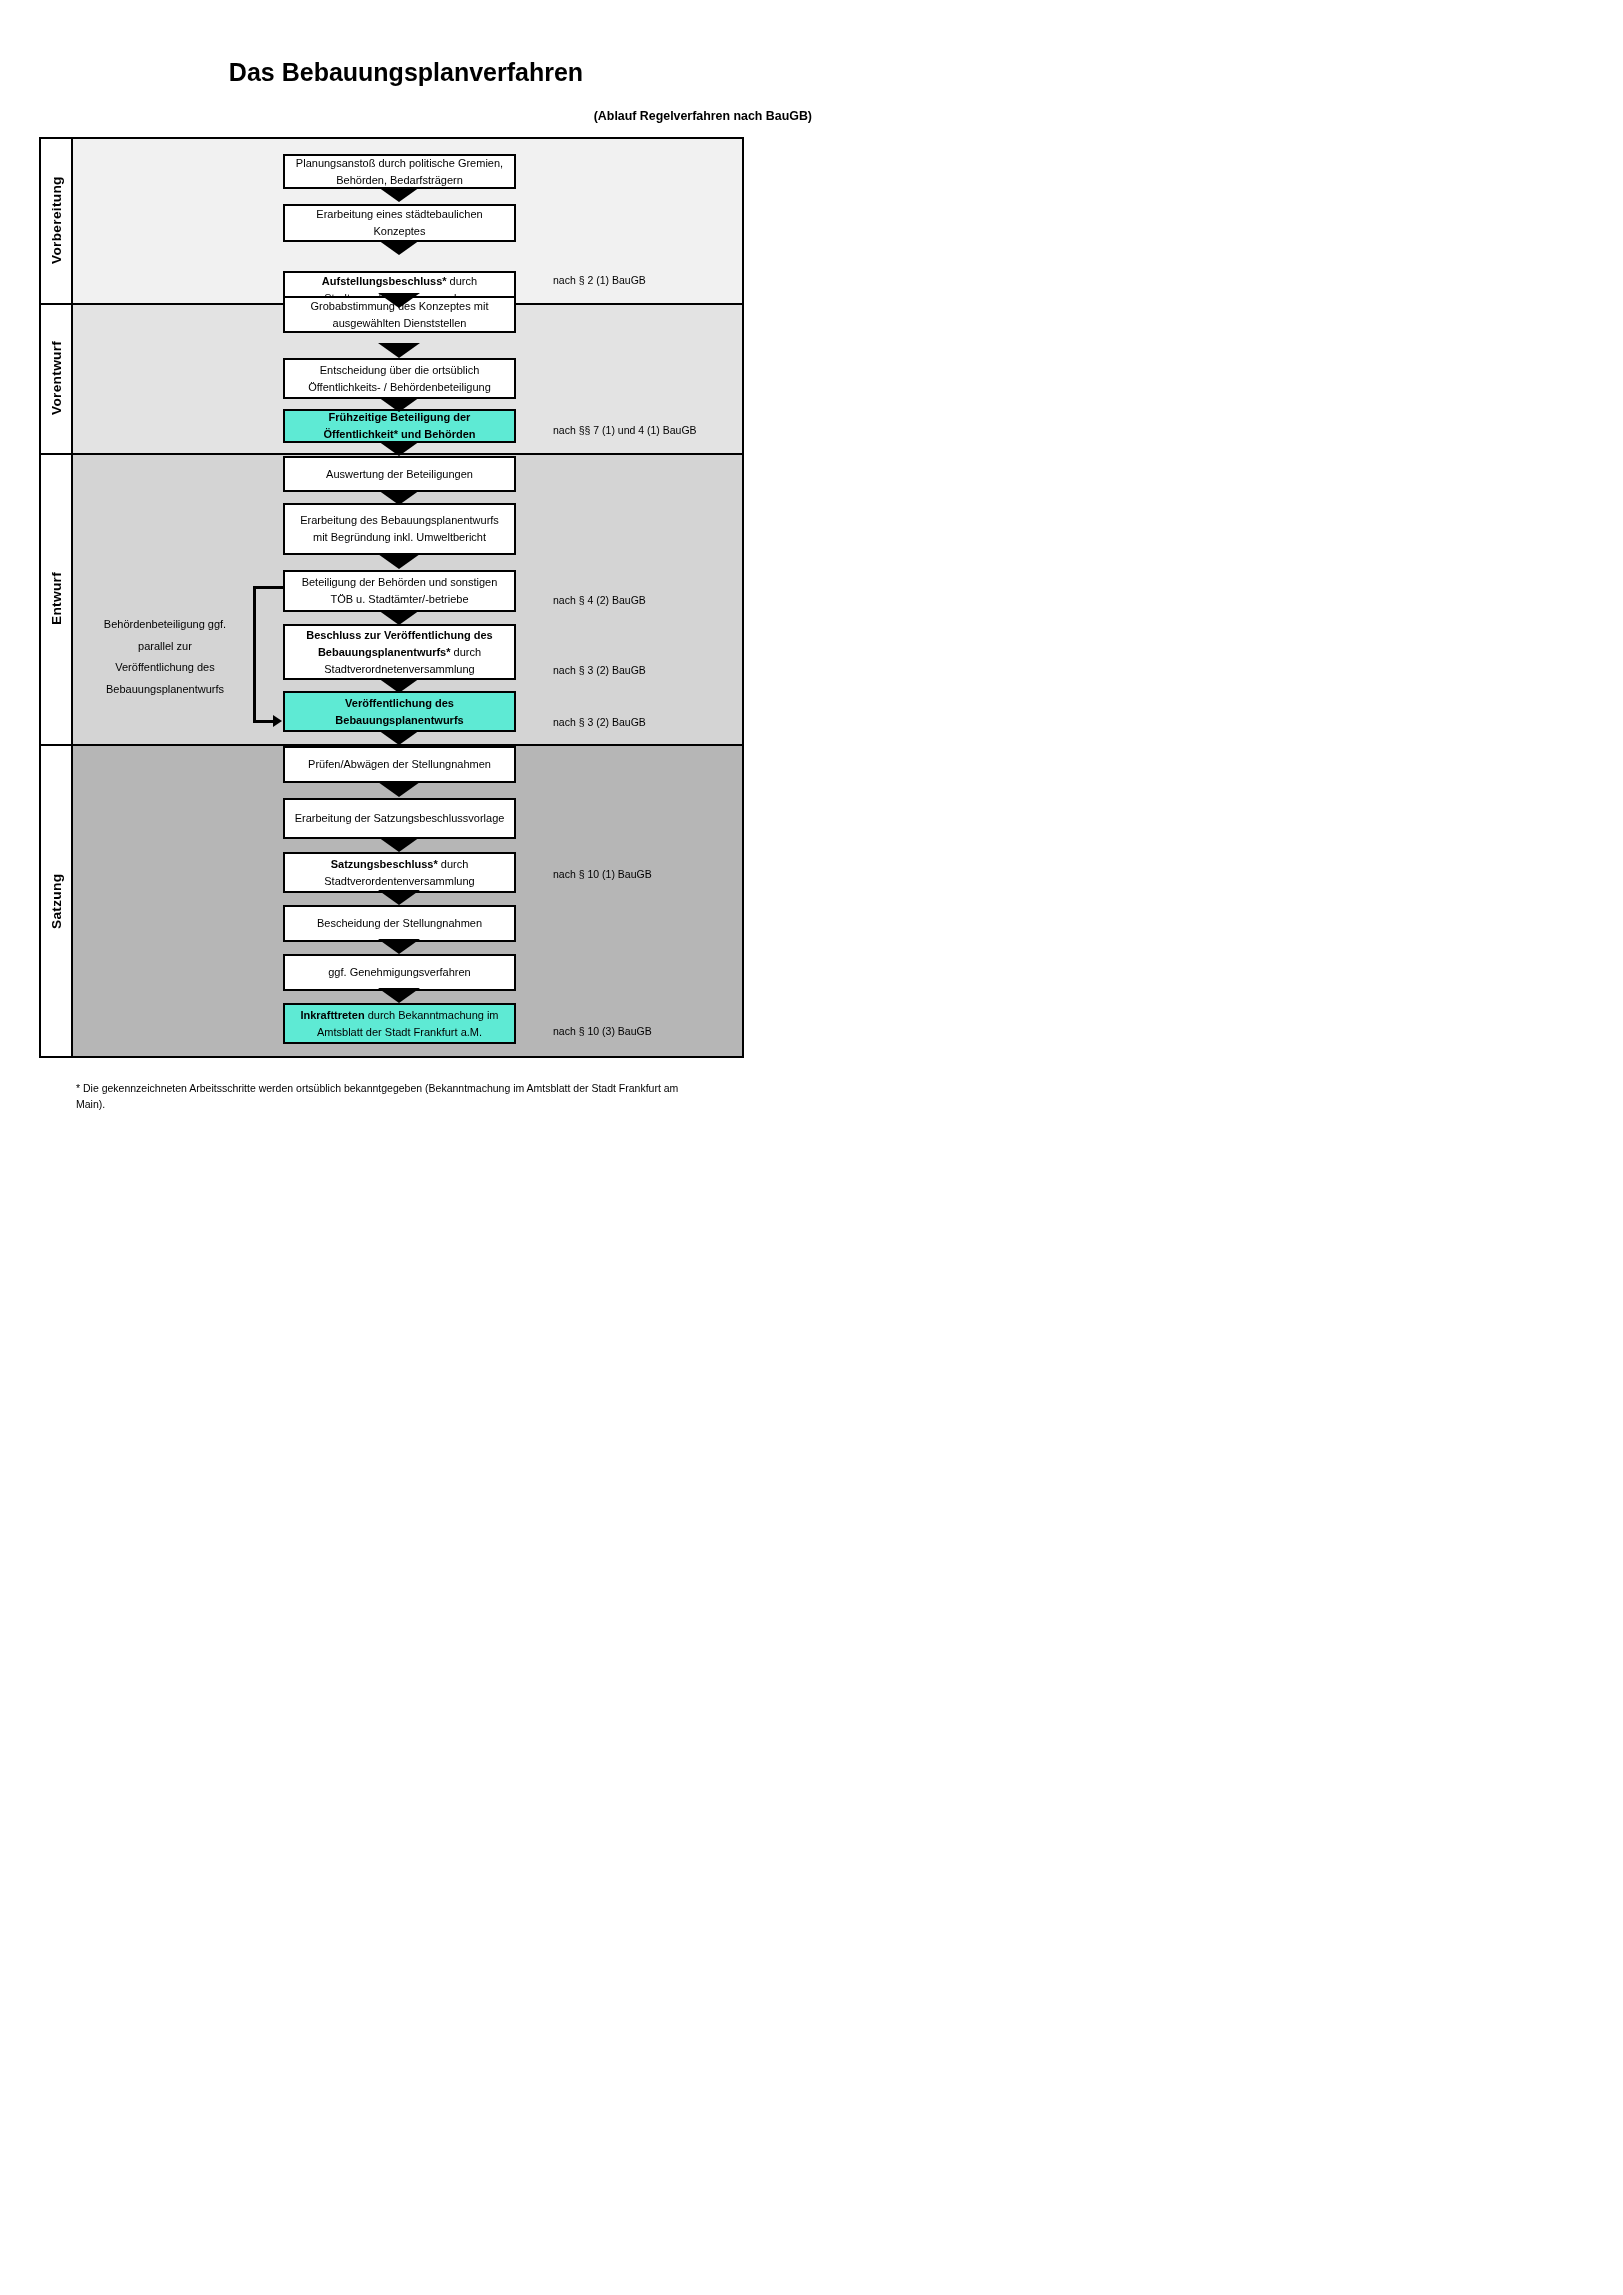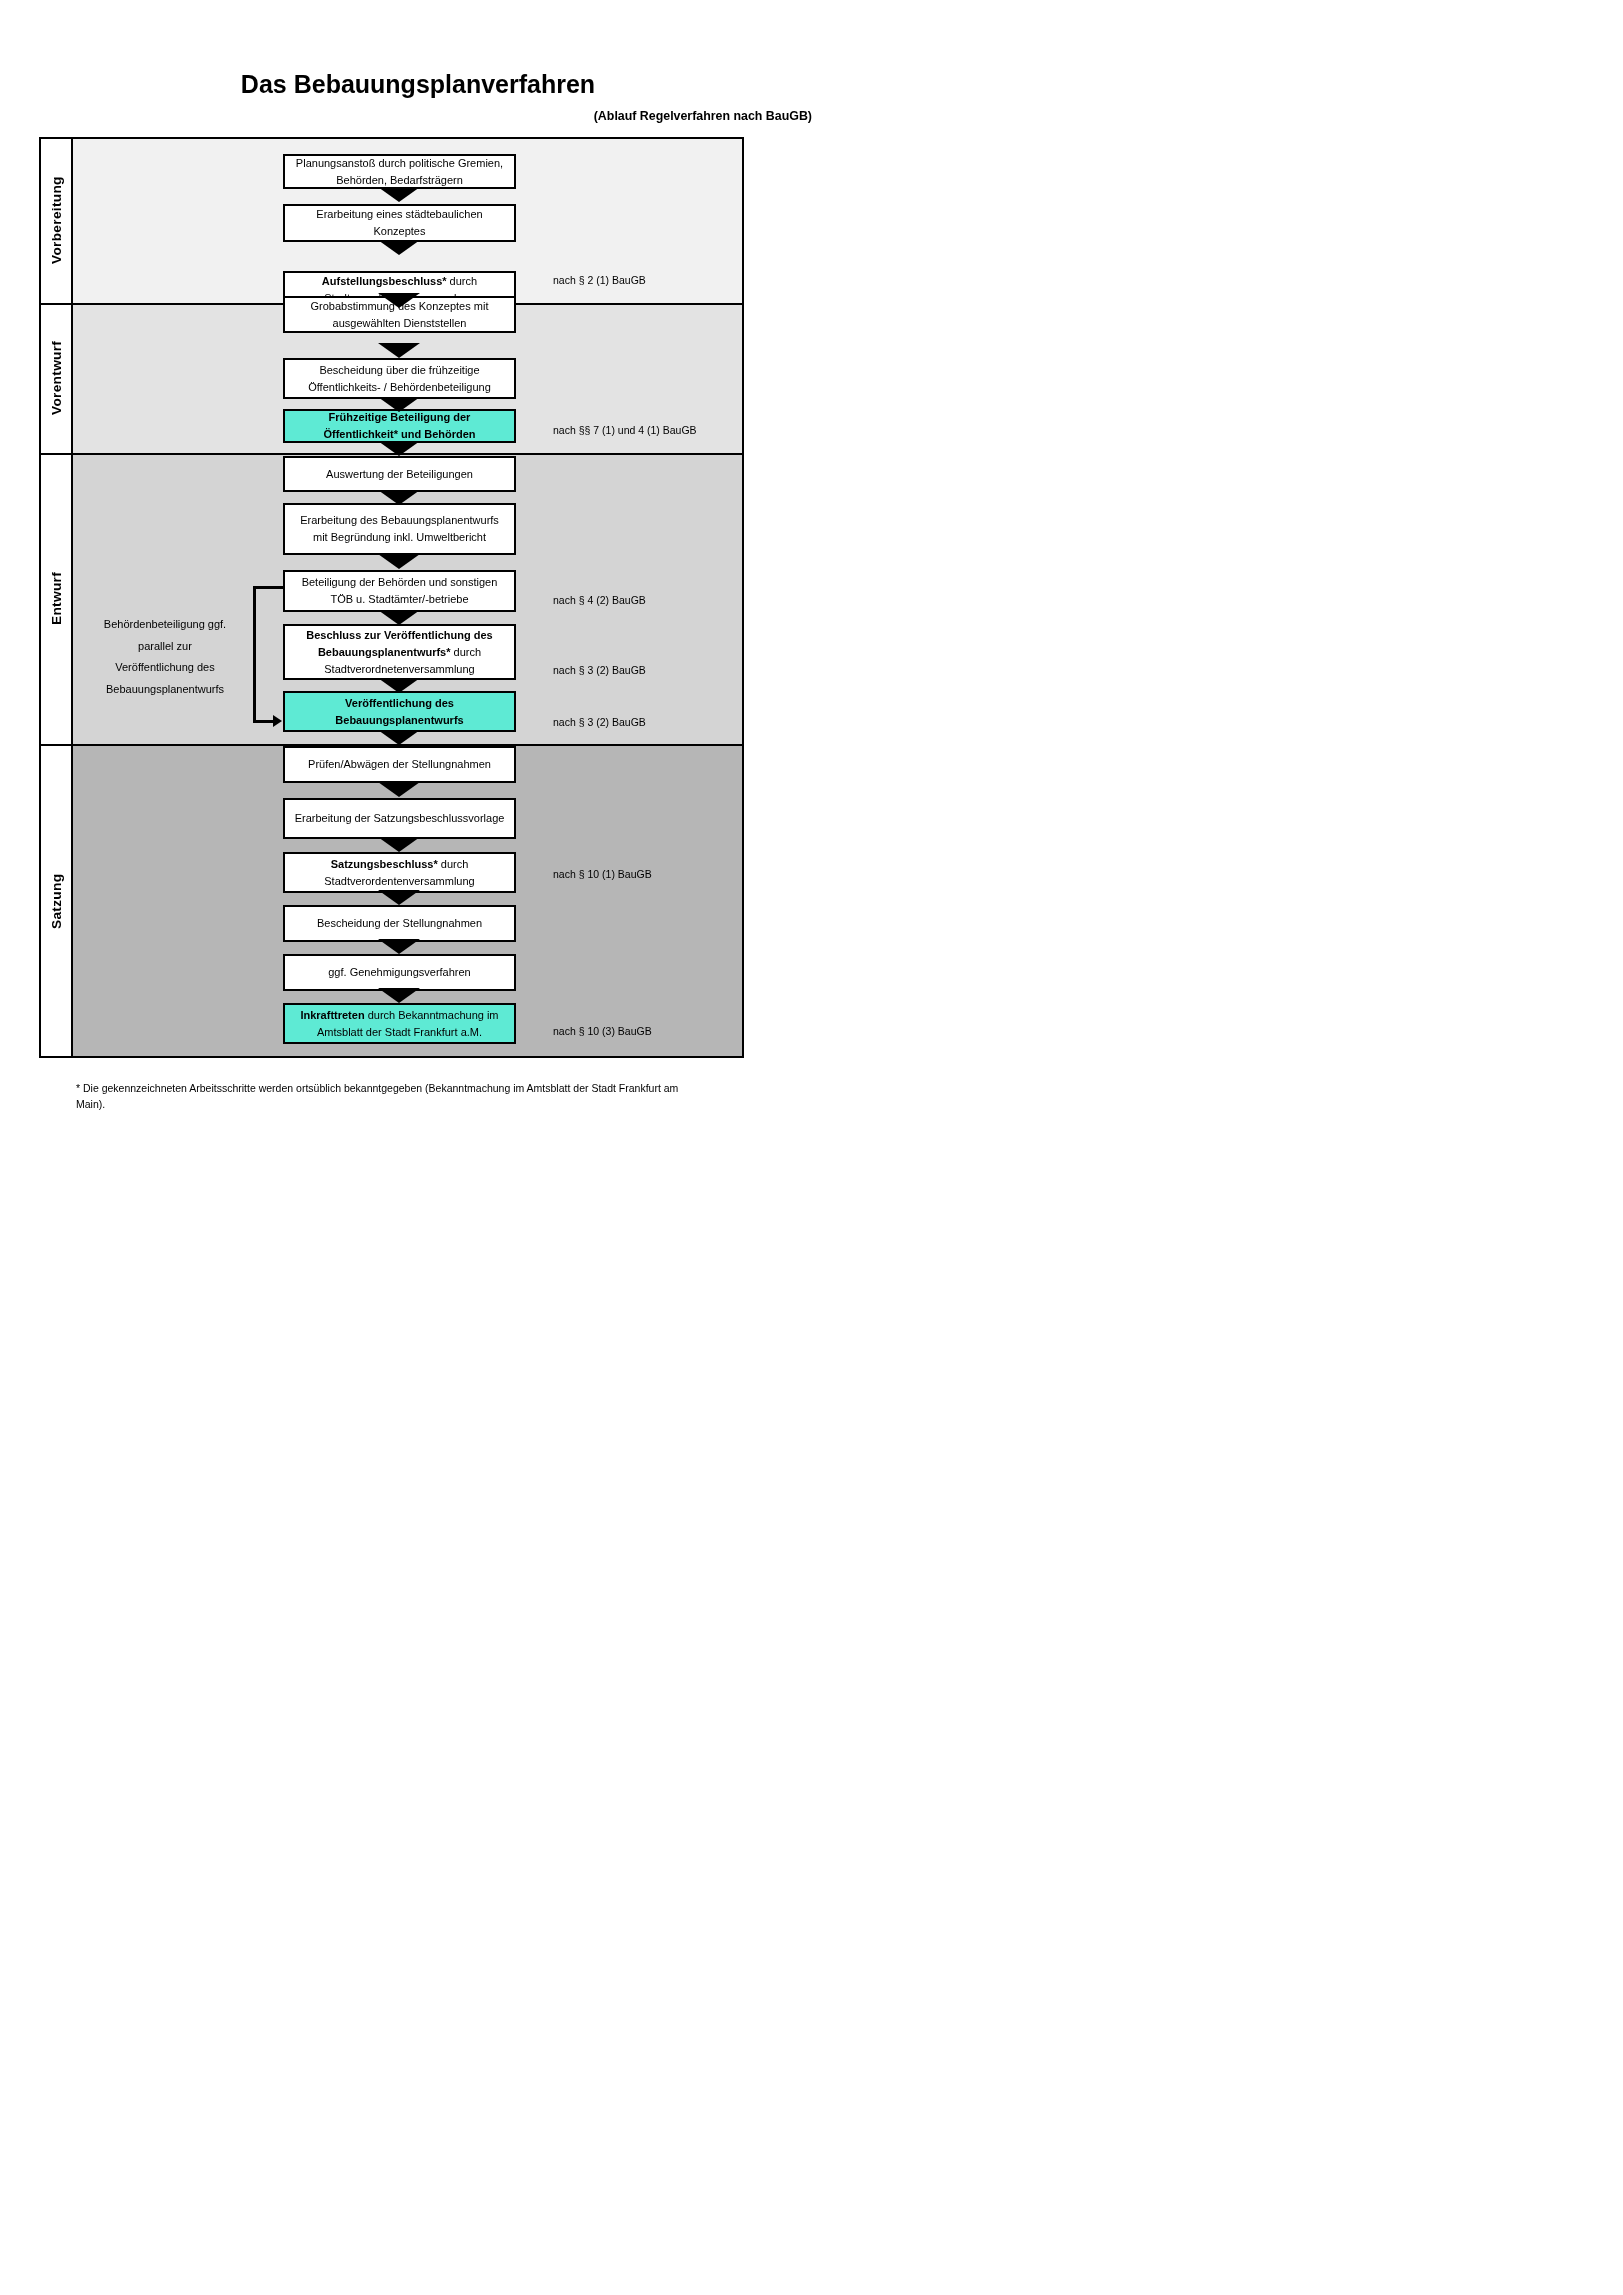--- a/index.html
+++ b/index.html
@@ -1,19 +1,19 @@
 <!DOCTYPE html>
 <html style="font-size:10.5px"><head>
 <meta charset="utf-8">
 <style>
   html,body{margin:0;padding:0;background:#fff;}
   .page{position:relative;width:812px;height:1148px;background:#ffffff;
         font-family:"Liberation Sans",sans-serif;color:#000;overflow:hidden;}
   .title{position:absolute;top:58px;left:0;width:100%;text-align:center;
-         font-size:25px;font-weight:bold;margin:12px;}
+         font-size:25px;font-weight:bold;margin:0;}
   .subtitle{position:absolute;top:109px;left:0;width:100%;text-align:right;
          font-size:12.4px;font-weight:bold;margin:0;}
   
   .band{position:absolute;left:73px;width:671px;}
   .band.b1{top:137px;height:166px;background:#f1f1f1;}
   .band.b2{top:303px;height:150px;background:#e3e3e3;}
   .band.b3{top:453px;height:291px;background:#d4d4d4;}
   .band.b4{top:744px;height:314px;background:#b6b6b6;}
   .label-col{position:absolute;left:39px;top:137px;width:34px;height:921px;
          background:#ffffff;border-right:2px solid #000;box-sizing:border-box;}
@@ -90,21 +90,21 @@
     </div>
   <div class="law" style="top:274px">nach § 2 (1) BauGB</div>
   <div class="arr" style="top:293px"></div>
 
   <div class="box" style="top:296px;height:37px">
       <div><span class="bb"></span><span>Grobabstimmung des Konzeptes mit ausgewählten Dienststellen</span></div>
     </div>
   <div class="arr" style="top:343px"></div>
 
   <div class="box" style="top:358px;height:41px">
-      <div><span class="bb"></span><span>Bescheidung über die frühzeitige Öffentlichkeits- / Behördenbeteiligung</span></div>
+      <div><span class="bb"></span><span>Entscheidung über die ortsüblich Öffentlichkeits- / Behördenbeteiligung</span></div>
     </div>
   <div class="arr" style="top:397px"></div>
 
   <div class="box blue" style="top:409px;height:34px">
       <div><span class="bb">Frühzeitige Beteiligung der Öffentlichkeit* und Behörden</span><span></span></div>
     </div>
   <div class="law" style="top:424px">nach §§ 7 (1) und 4 (1) BauGB</div>
   <div class="arr" style="top:441px"></div>
 
   <div class="box" style="top:456px;height:36px">

